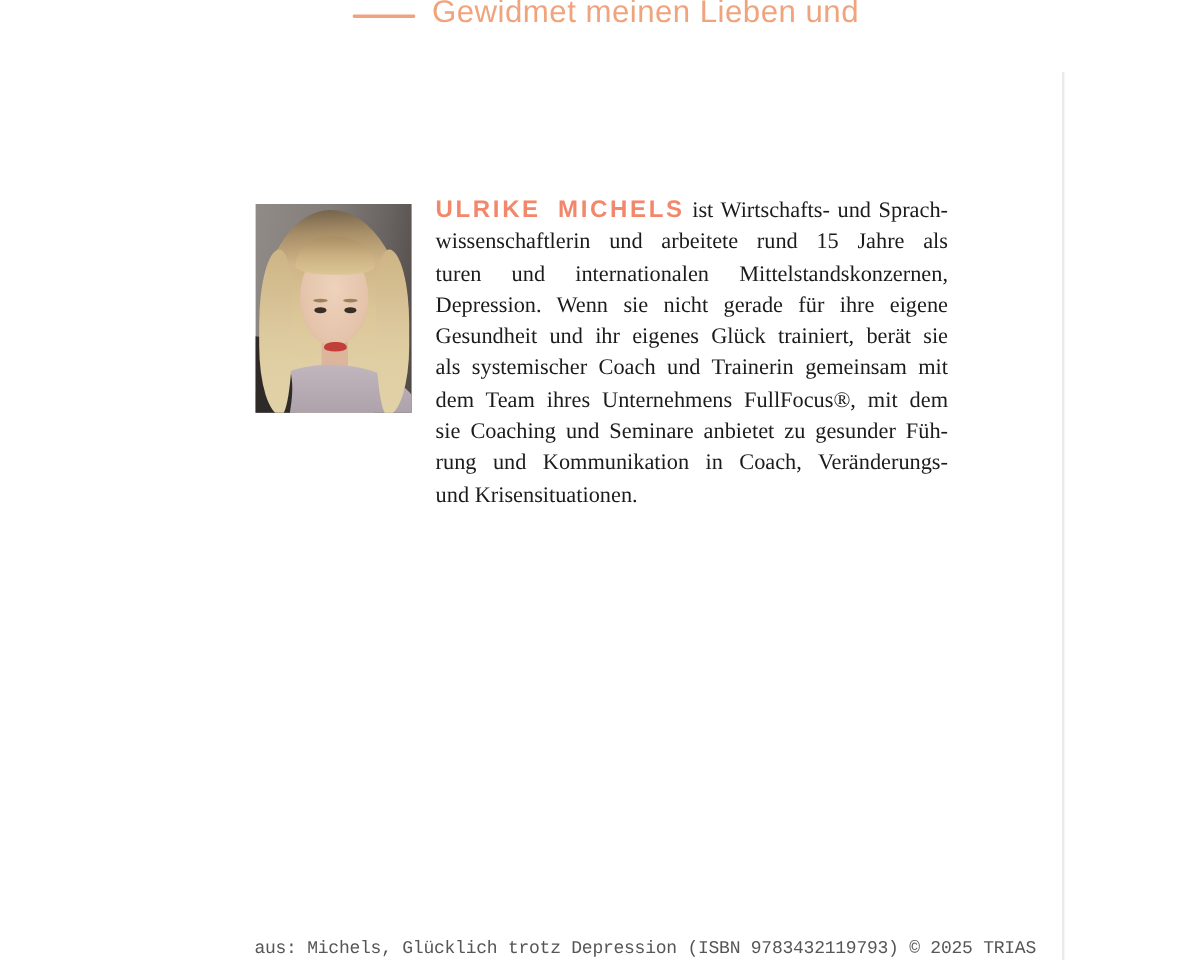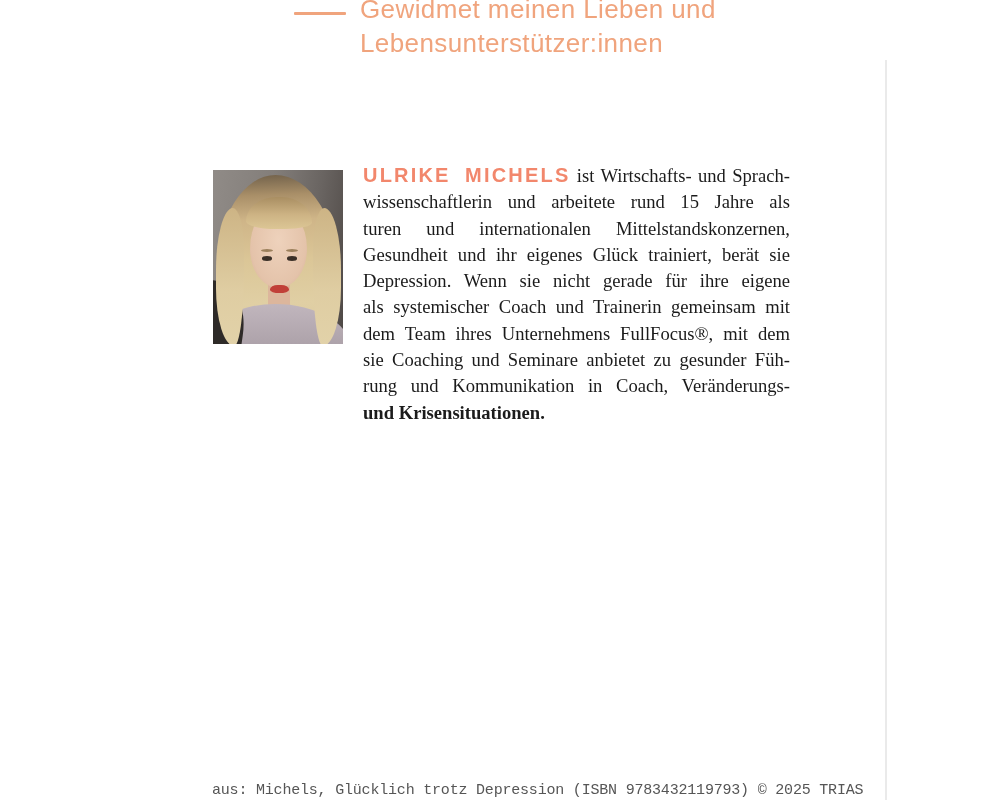--- a/index.html
+++ b/index.html
@@ -87,21 +87,21 @@
   .bio {
     position: absolute;
     left: 363px; top: 162px;
     width: 427px;
     font-family: "Liberation Serif", serif;
     font-size: 18.6px;
     line-height: 26.3px;
     color: var(--body-text, #1b1b1b);
   }
   .bio-line { text-align: justify; text-align-last: justify; white-space: normal; }
-  .bio-line.bio-last { text-align-last: left; font-weight: bold; }
+  .bio-line.bio-last { text-align-last: left; }
   .author-name {
     font-family: "Liberation Sans", sans-serif;
     font-weight: 700;
     font-size: 20px;
     letter-spacing: 2.2px;
     word-spacing: 5px;
     color: var(--name-salmon, #f2876c);
   }
 
   
@@ -125,21 +125,20 @@
 </style>
 </head>
 <body>
 
 <div class="page">
 
   <span class="dedication-dash"></span>
 
   <div class="dedication">
     <div>Gewidmet meinen Lieben und</div>
-    <div>Lebensunterstützer:innen</div>
   </div>
 
   <div class="photo" title="Portrait photo of the author: blonde shoulder-length hair, red lipstick, light grey top, grey background">
     <div class="ph-hair"></div>
     <div class="ph-neck"></div>
     <div class="ph-face"></div>
     <div class="ph-bangs"></div>
     <div class="ph-brow l"></div>
     <div class="ph-brow r"></div>
     <div class="ph-eye l"></div>
@@ -148,22 +147,22 @@
     <div class="ph-sweater"></div>
     <div class="ph-shadow"></div>
     <div class="ph-strand l"></div>
     <div class="ph-strand r"></div>
   </div>
 
   <div class="bio">
       <div class="bio-line"><span class="author-name">ULRIKE MICHELS</span> ist Wirtschafts- und Sprach-</div>
       <div class="bio-line">wissenschaftlerin und arbeitete rund 15 Jahre als</div>
       <div class="bio-line">turen und internationalen Mittelstandskonzernen,</div>
+      <div class="bio-line">Depression. Wenn sie nicht gerade für ihre eigene</div>
       <div class="bio-line">Gesundheit und ihr eigenes Glück trainiert, berät sie</div>
-      <div class="bio-line">Depression. Wenn sie nicht gerade für ihre eigene</div>
       <div class="bio-line">als systemischer Coach und Trainerin gemeinsam mit</div>
       <div class="bio-line">dem Team ihres Unternehmens FullFocus®, mit dem</div>
       <div class="bio-line">sie Coaching und Seminare anbietet zu gesunder Füh-</div>
       <div class="bio-line">rung und Kommunikation in Coach, Veränderungs-</div>
       <div class="bio-line bio-last">und Krisensituationen.</div>
     </div>
 
   <div class="footer">aus: Michels, Glücklich trotz Depression (ISBN 9783432119793) © 2025 TRIAS Verlag</div>
 
   <div class="page-edge"></div>

